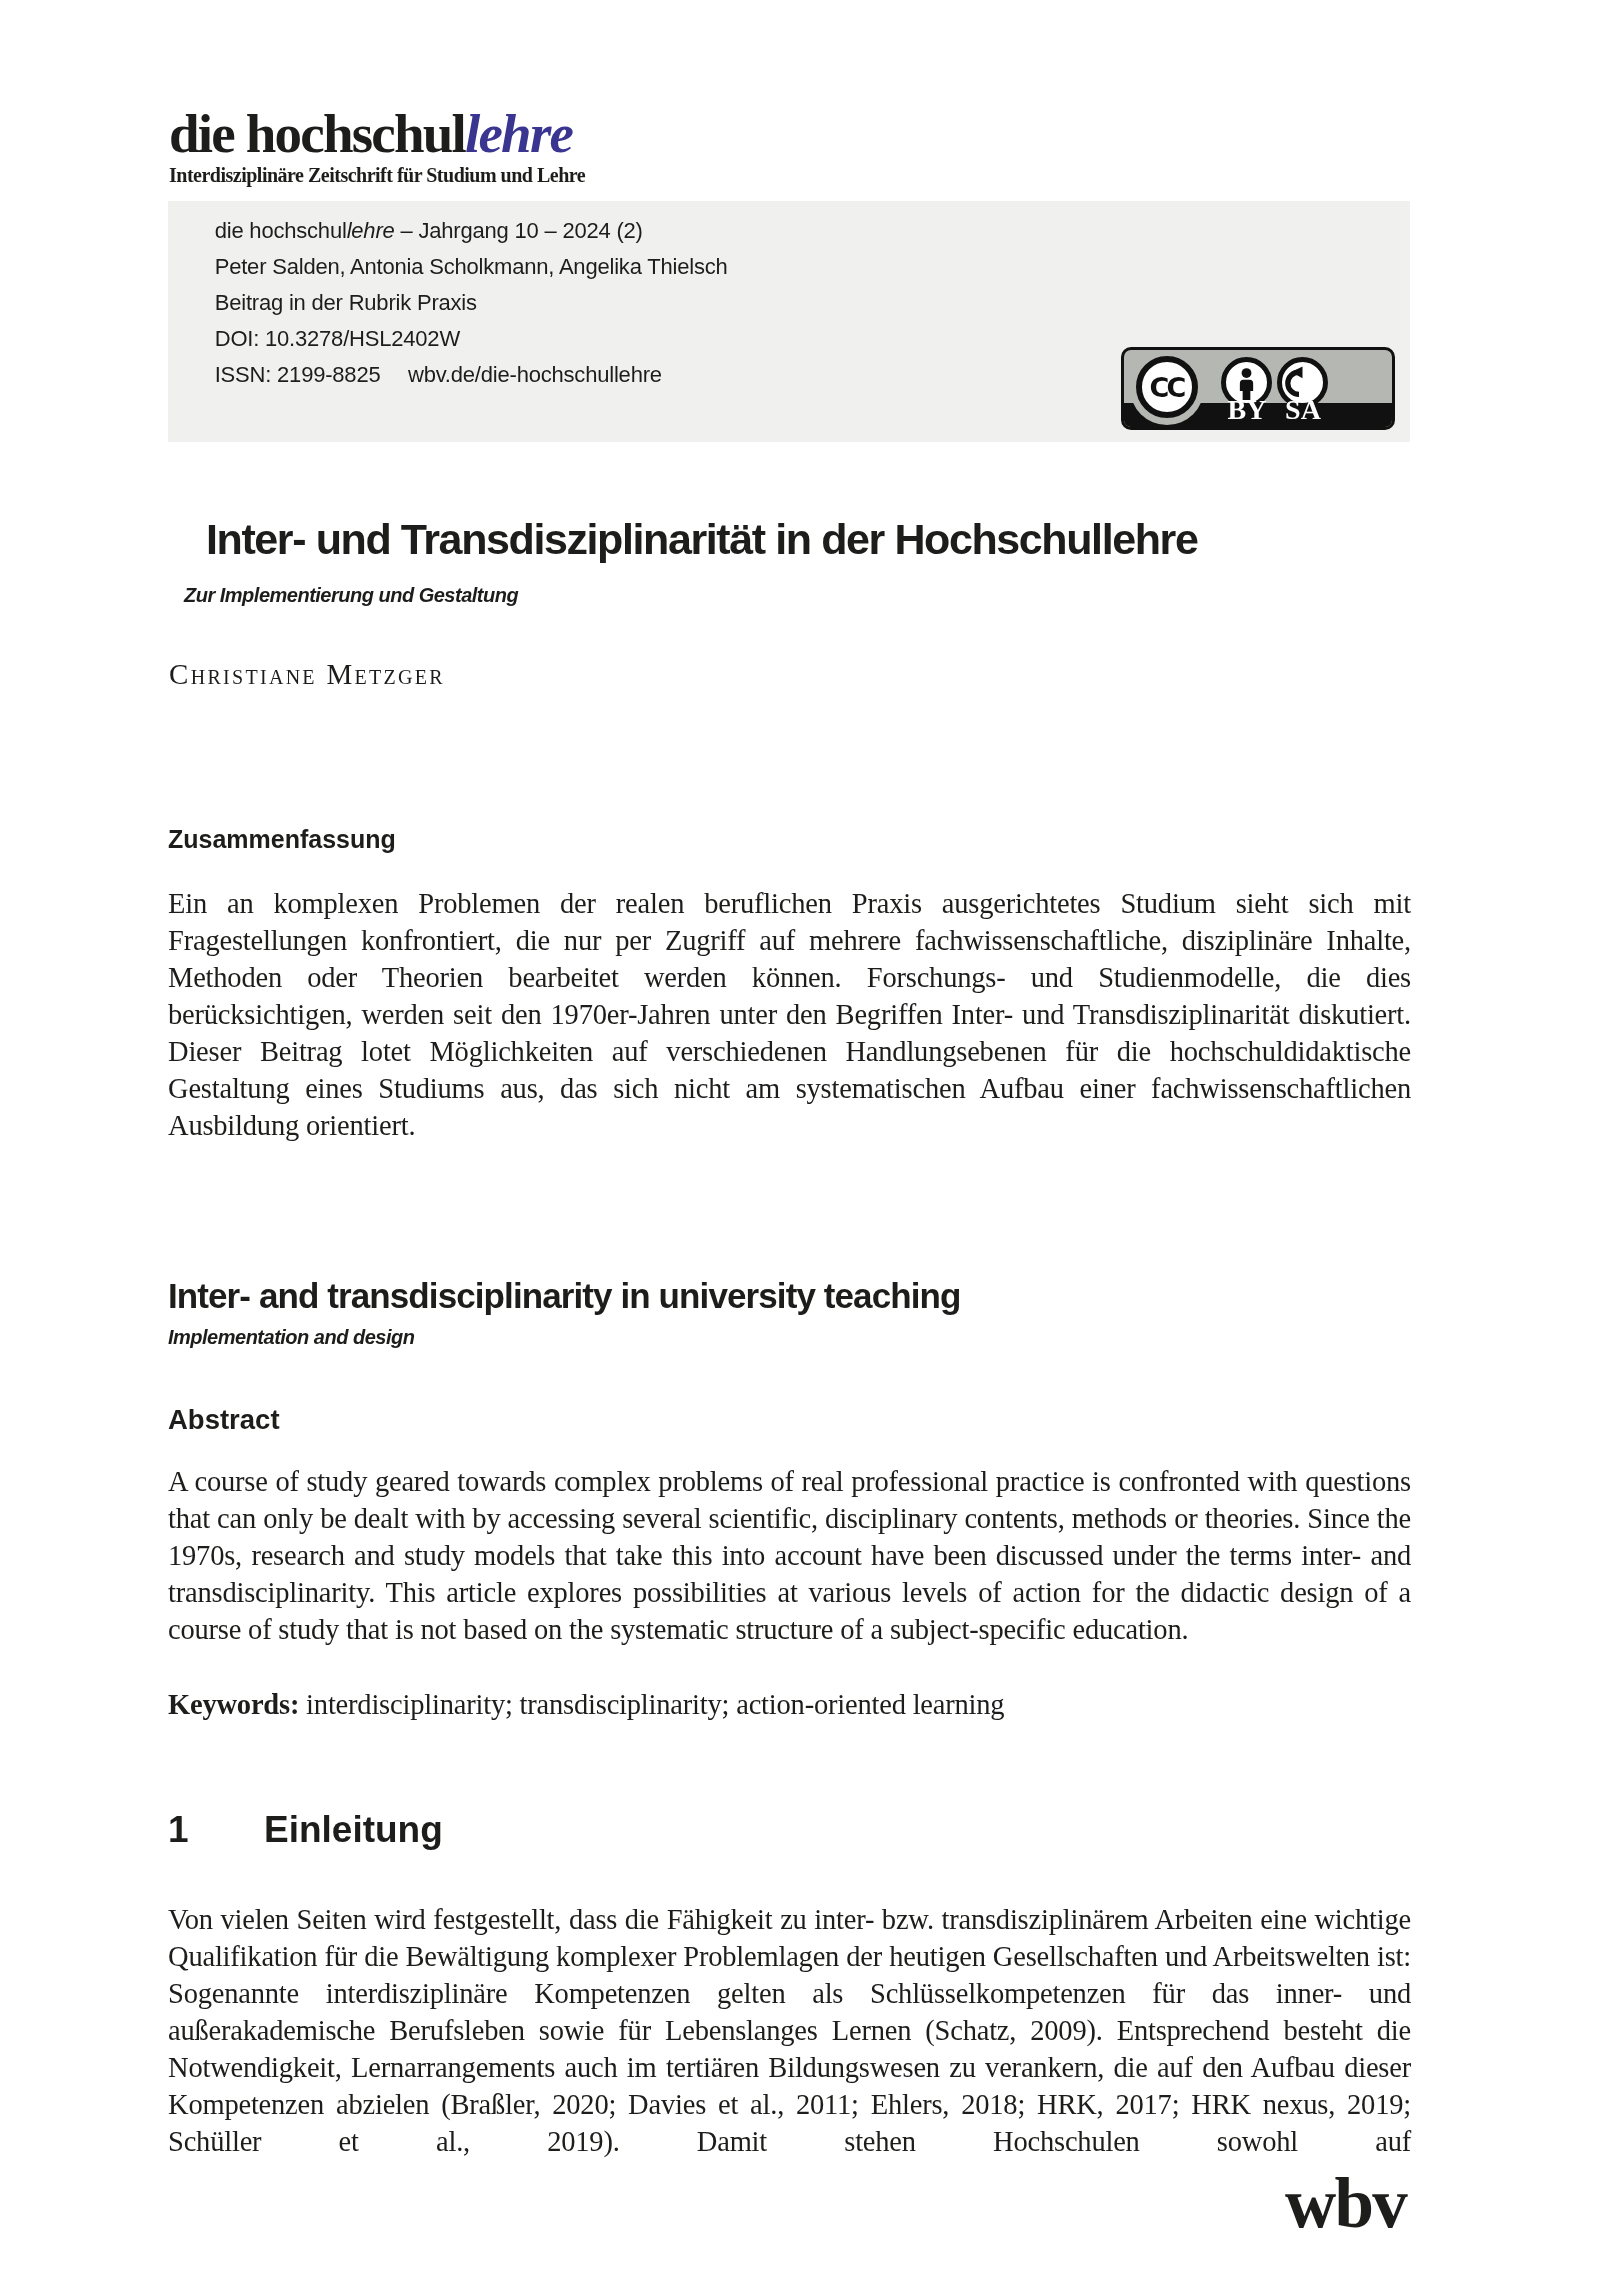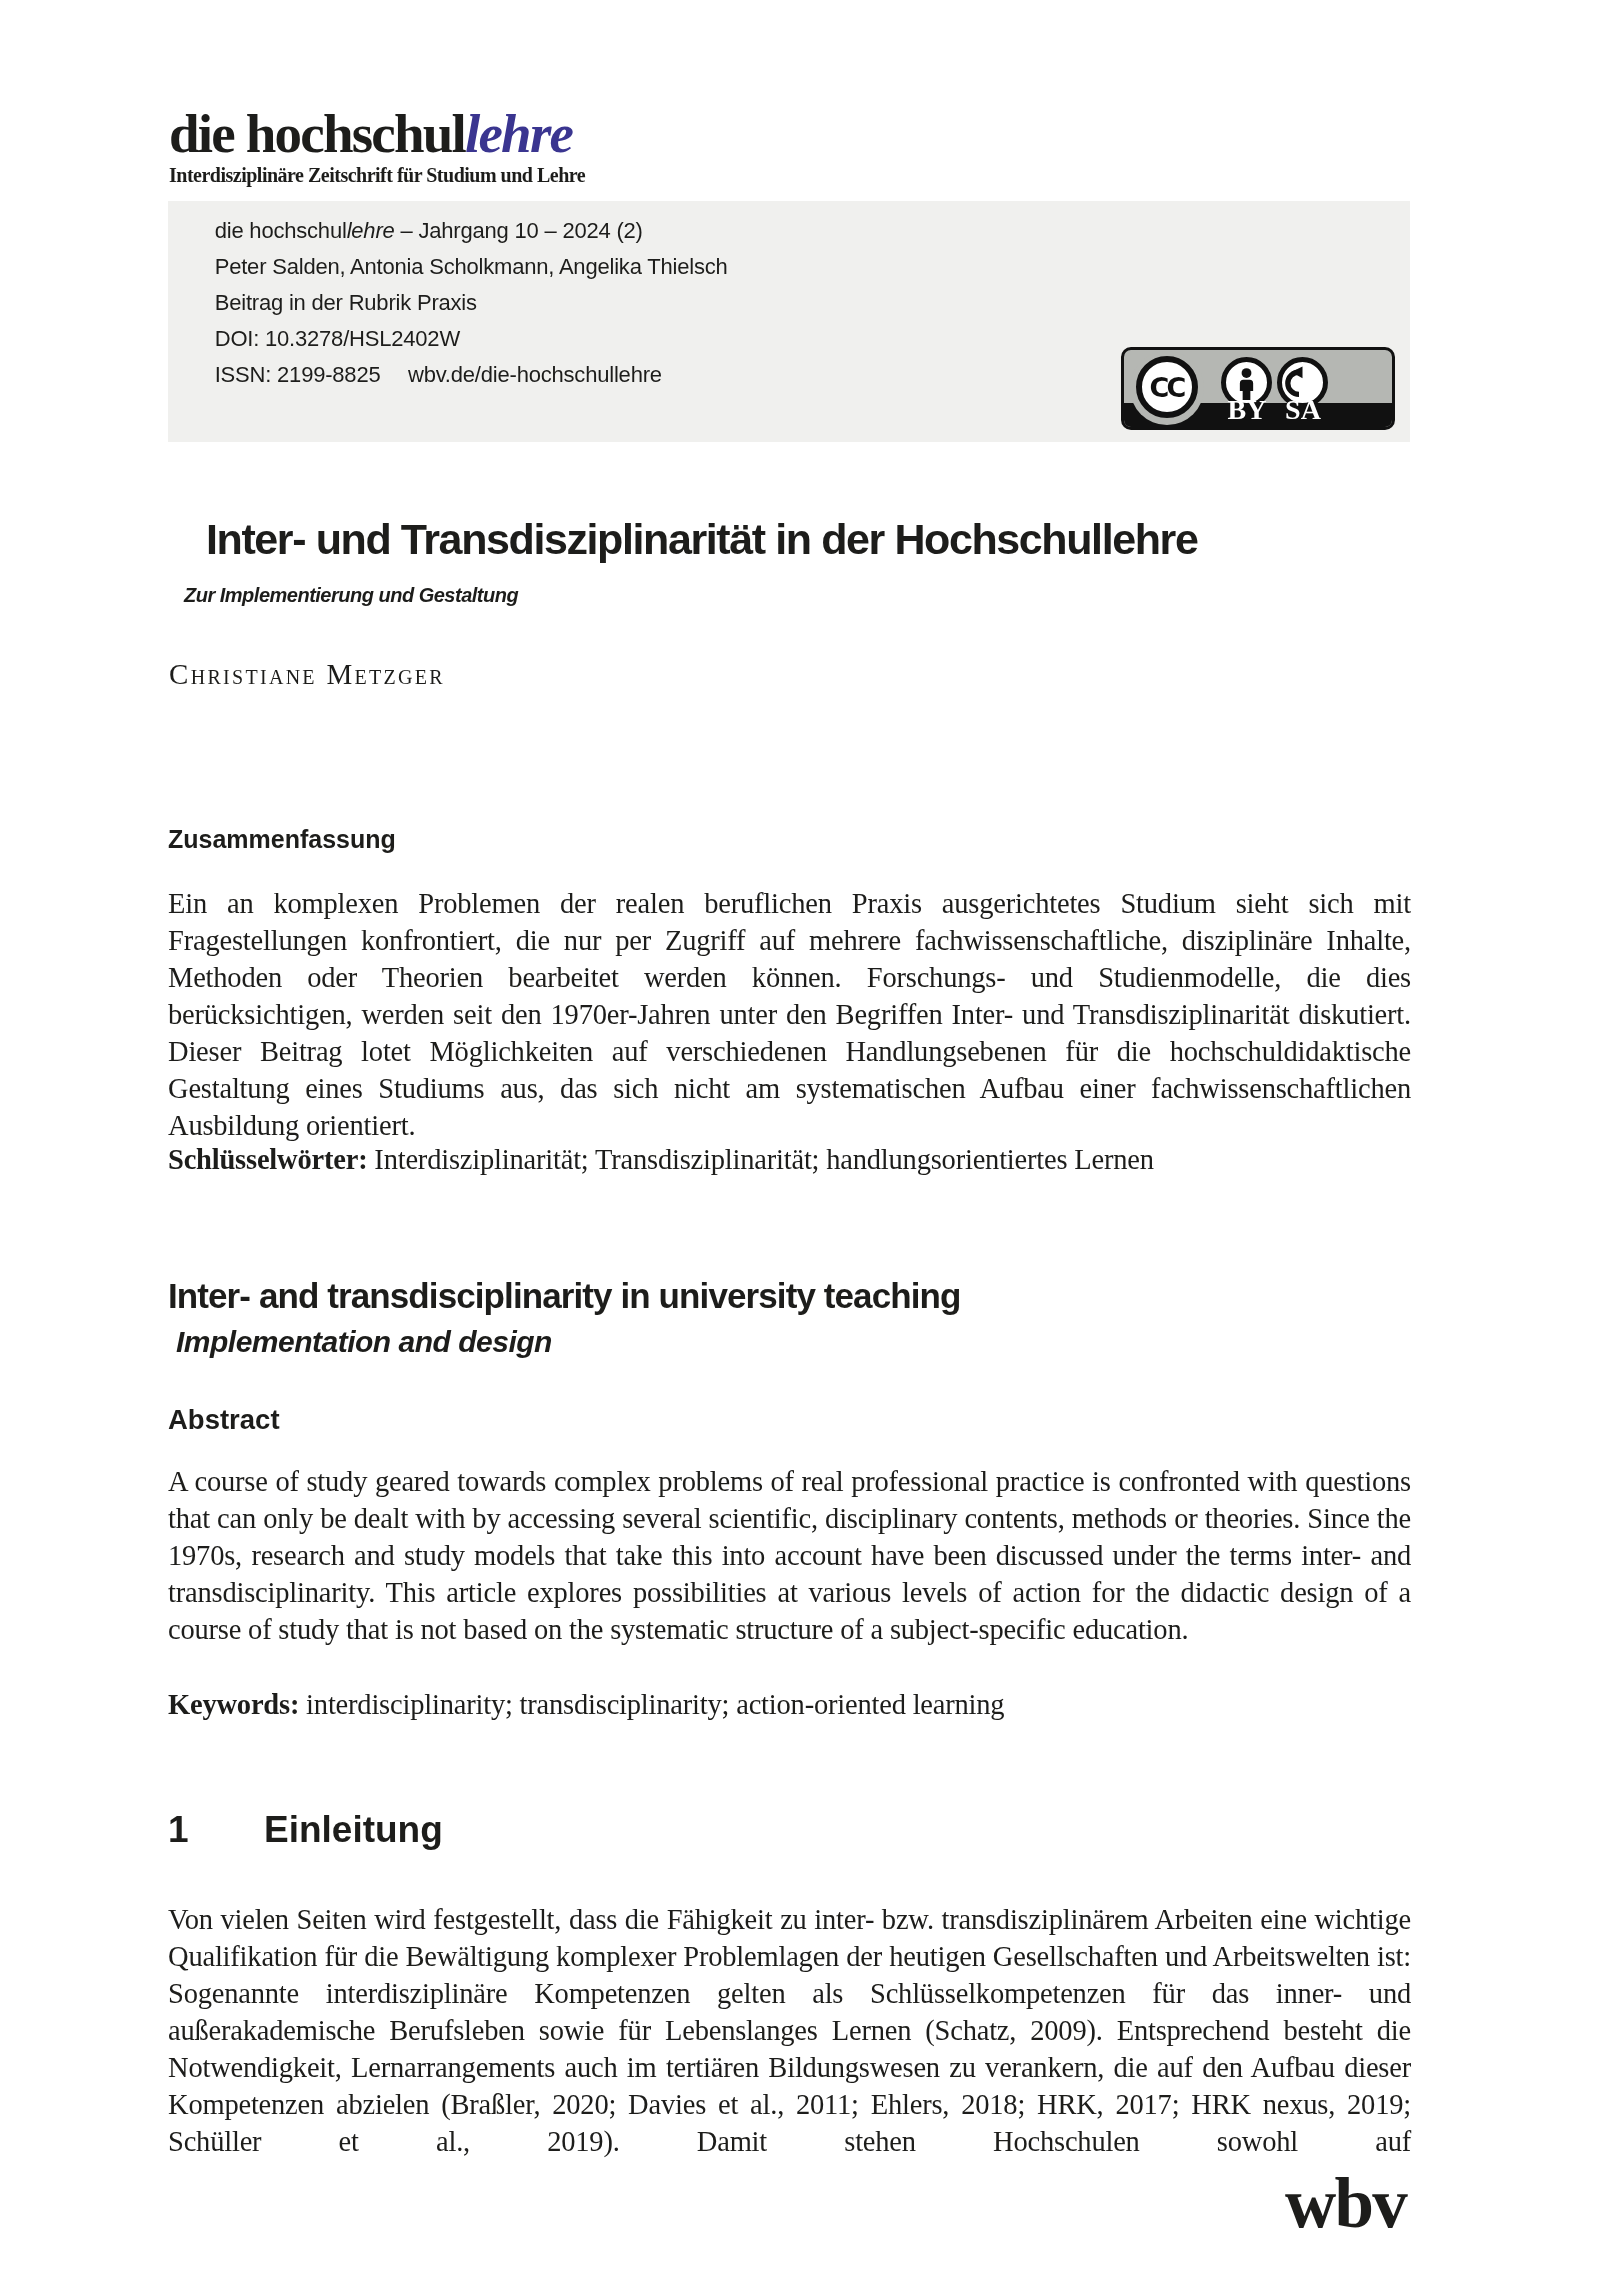--- a/index.html
+++ b/index.html
@@ -33,21 +33,21 @@
   .a-title{position:absolute;left:166px;top:489px;font-family:"Liberation Sans",sans-serif;font-weight:bold;font-size:43px;line-height:1;letter-spacing:-1.4px;white-space:nowrap;margin-left:40px;}
   .a-subtitle{position:absolute;left:184px;top:585px;font-family:"Liberation Sans",sans-serif;font-weight:bold;font-style:italic;font-size:20px;line-height:1;letter-spacing:-0.5px;}
   .a-author{position:absolute;left:169px;top:660px;font-family:"Liberation Serif",serif;font-variant:small-caps;font-size:29px;line-height:1;letter-spacing:2.3px;}
   .h-de{position:absolute;left:168px;top:806px;font-family:"Liberation Sans",sans-serif;font-weight:bold;font-size:25px;line-height:1;}
   .para{position:absolute;left:168px;width:1243px;font-family:"Liberation Serif",serif;font-size:28.5px;line-height:37px;text-align:justify;letter-spacing:-0.2px;}
   .p-de{top:856px;}
   .kw{position:absolute;left:168px;font-family:"Liberation Serif",serif;font-size:28.5px;line-height:37px;letter-spacing:-0.2px;white-space:nowrap;}
   .kw b{font-weight:bold;}
   .kw-de{top:1141px;}
   .h-en-title{position:absolute;left:168px;top:1249px;font-family:"Liberation Sans",sans-serif;font-weight:bold;font-size:35px;line-height:1;letter-spacing:-0.9px;white-space:nowrap;}
-  .h-en-sub{position:absolute;left:168px;top:1327px;font-family:"Liberation Sans",sans-serif;font-weight:bold;font-style:italic;font-size:30px;line-height:1;letter-spacing:-0.5px;margin-left:8px;}
+  .h-en-sub{position:absolute;left:168px;top:1327px;font-family:"Liberation Sans",sans-serif;font-weight:bold;font-style:italic;font-size:20px;line-height:1;letter-spacing:-0.5px;}
   .h-abstract{position:absolute;left:168px;top:1378px;font-family:"Liberation Sans",sans-serif;font-weight:bold;font-size:27.5px;line-height:1;}
   .p-en{top:1434px;}
   .kw-en{top:1686px;}
   .sec-head{position:absolute;left:168px;top:1780px;font-family:"Liberation Sans",sans-serif;font-weight:bold;font-size:37px;line-height:1;display:flex;}
   .sec-num{display:inline-block;width:96px;}
   .p-intro{top:1872px;text-align-last:justify;}
   .wbv{position:absolute;left:1285px;top:2168px;font-family:"Liberation Serif",serif;font-weight:bold;font-size:71px;line-height:1;letter-spacing:-1.8px;}
   svg{display:block;}
 </style>
 </head>
@@ -93,21 +93,20 @@
       <span class="badge-label label-sa">SA</span>
     </div>
   </section>
 
   <h1 class="a-title">Inter- und Transdisziplinarität in der Hochschullehre</h1>
   <div class="a-subtitle">Zur Implementierung und Gestaltung</div>
   <div class="a-author">Christiane Metzger</div>
 
   <h2 class="h-de">Zusammenfassung</h2>
   <p class="para p-de">Ein an komplexen Problemen der realen beruflichen Praxis ausgerichtetes Studium sieht sich mit Fragestellungen konfrontiert, die nur per Zugriff auf mehrere fachwissenschaftliche, disziplinäre Inhalte, Methoden oder Theorien bearbeitet werden können. Forschungs- und Studienmodelle, die dies berücksichtigen, werden seit den 1970er-Jahren unter den Begriffen Inter- und Transdisziplinarität diskutiert. Dieser Beitrag lotet Möglichkeiten auf verschiedenen Handlungsebenen für die hochschuldidaktische Gestaltung eines Studiums aus, das sich nicht am systematischen Aufbau einer fachwissenschaftlichen Ausbildung orientiert.</p>
-  <div class="kw kw-de"><b>Schlüsselwörter:</b><span> Interdisziplinarität; Transdisziplinarität; handlungsorientiertes Lernen</span></div>
 
   <h2 class="h-en-title">Inter- and transdisciplinarity in university teaching</h2>
   <div class="h-en-sub">Implementation and design</div>
   <h3 class="h-abstract">Abstract</h3>
   <p class="para p-en">A course of study geared towards complex problems of real professional practice is confronted with questions that can only be dealt with by accessing several scientific, disciplinary contents, methods or theories. Since the 1970s, research and study models that take this into account have been discussed under the terms inter- and transdisciplinarity. This article explores possibilities at various levels of action for the didactic design of a course of study that is not based on the systematic structure of a subject-specific education.</p>
   <div class="kw kw-en"><b>Keywords:</b><span> interdisciplinarity; transdisciplinarity; action-oriented learning</span></div>
 
   <h2 class="sec-head">
     <span class="sec-num">1</span>
       <span>Einleitung</span>

